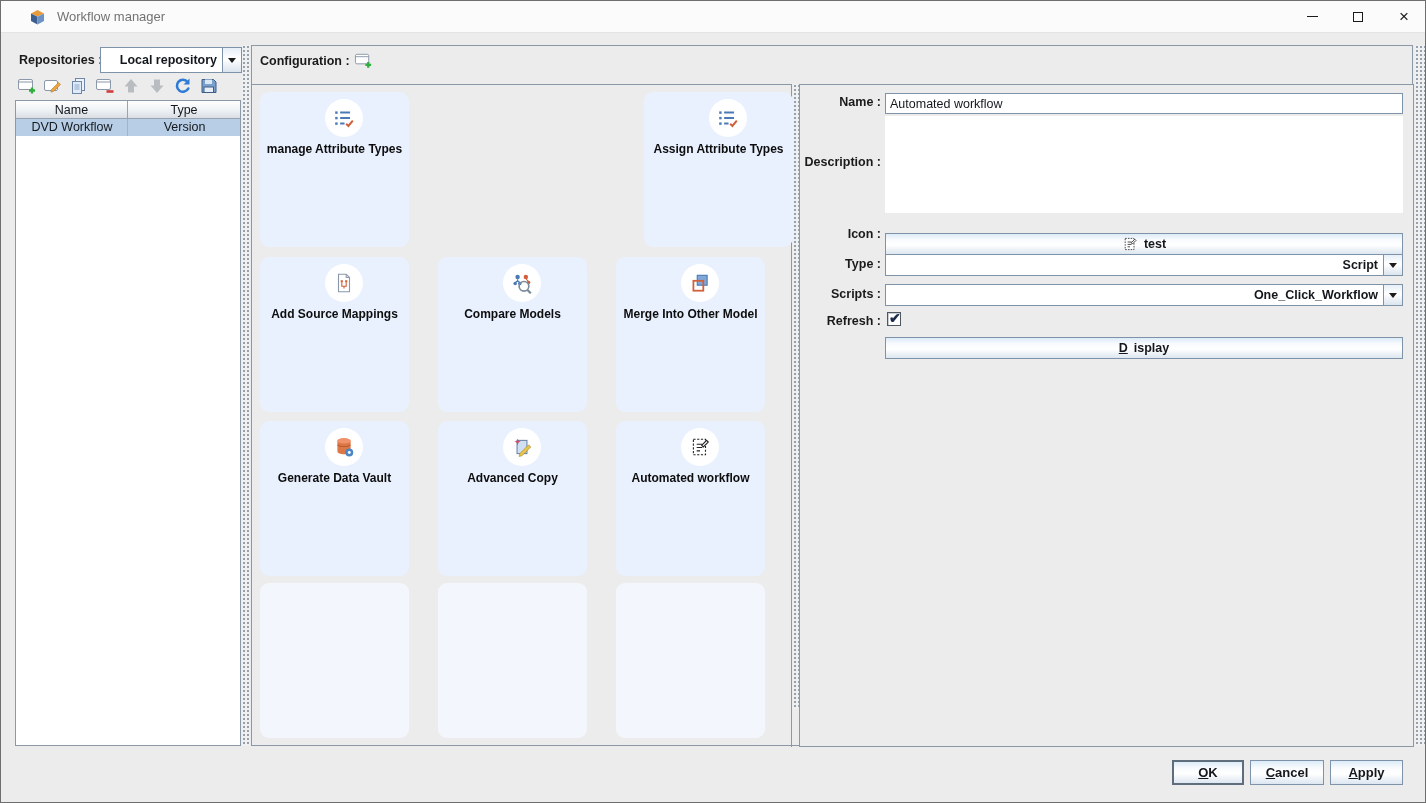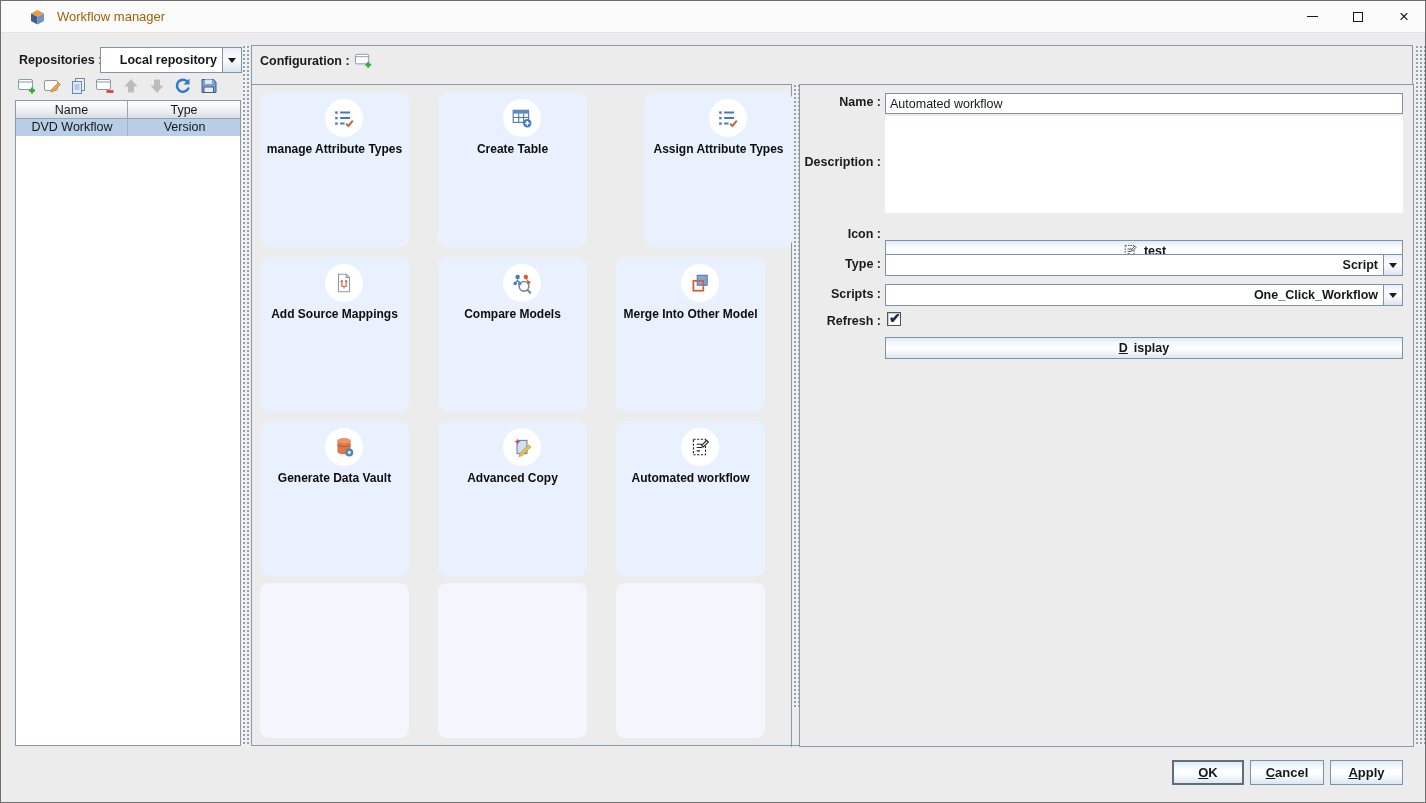--- a/index.html
+++ b/index.html
@@ -2,21 +2,21 @@
 <html><head>
 <meta charset="utf-8">
 <style>
   html,body{margin:0;padding:0;background:#d8d8d8;}
   *{box-sizing:border-box;font-family:"Liberation Sans",sans-serif;}
   .win{position:relative;width:1426px;height:803px;background:#ececec;border:1px solid #6e6e6e;
        box-shadow:0 0 0 1px #b5b5b5;overflow:hidden;}
   
   .titlebar{position:absolute;left:0;top:0;width:100%;height:32px;background:#fbfbfb;border-bottom:1px solid #e4e4e4;}
   .app-icon{position:absolute;left:28px;top:8px;width:17px;height:17px;}
-  .title{position:absolute;left:56px;top:8px;font-size:13px;color:#a16207;}
+  .title{position:absolute;left:56px;top:8px;font-size:13px;color:#737373;}
   .winctrl{position:absolute;top:0;width:46px;height:31px;display:flex;align-items:center;justify-content:center;cursor:default;}
   .winctrl.min{left:1288px}.winctrl.max{left:1334px}.winctrl.close{left:1380px}
   .glyph-min{width:11px;height:0;border-top:1.4px solid #1a1a1a;display:block;}
   .glyph-max{width:10px;height:10px;border:1.4px solid #1a1a1a;display:block;}
   .glyph-close{font-size:17px;color:#1a1a1a;line-height:17px;font-weight:400;}
   
   .lbl{font-size:12.5px;font-weight:bold;color:#1a1a1a;white-space:nowrap;}
   .dotted{background-color:#eef0f1;background-image:radial-gradient(#96a1ab 0.9px,transparent 1.1px);background-size:4px 4px;}
   .metal{background:linear-gradient(180deg,#dcebf8 0%,#f7fafd 28%,#ffffff 55%,#dde6f0 100%);border:1px solid #7f93a8;}
   .combo{position:absolute;background:#fff;border:1px solid #7f93a8;display:flex;align-items:center;text-align:right;}
@@ -193,32 +193,20 @@
             <rect x="2" y="4" width="2.2" height="2.2" fill="#4a7ab5"></rect>
               <rect x="2" y="9" width="2.2" height="2.2" fill="#4a7ab5"></rect>
               <rect x="2" y="14" width="2.2" height="2.2" fill="#4a7ab5"></rect>
             <path d="M6.5 5h9M6.5 10h9M6.5 15h4" stroke="#4a7ab5" stroke-width="1.8"></path>
             <path d="M12 15.2l2 2 4-4.8" stroke="#d1603a" stroke-width="1.8" fill="none"></path>
           </svg>
         </span>
         <span class="card-label">manage Attribute Types</span>
       </div>
 
-      <div class="card" style="left:186px;top:7px;">
-        <span class="card-icon">
-          <svg viewBox="0 0 20 20" width="22" height="22">
-            <rect x="2" y="3" width="14" height="11" fill="#fff" stroke="#4a7ab5"></rect>
-            <rect x="2" y="3" width="14" height="3" fill="#5b8ac4"></rect>
-            <path d="M2 9.5h14M7 6v8M11.5 6v8" stroke="#4a7ab5"></path>
-            <circle cx="14.8" cy="14.8" r="3.8" fill="#3f7ec8"></circle>
-            <path d="M14.8 12.8v4M12.8 14.8h4" stroke="#fff" stroke-width="1.4"></path>
-          </svg>
-        </span>
-        <span class="card-label">Create Table</span>
-      </div>
 
       <div class="card" style="left:364px;top:7px;margin-left:28px;">
         <span class="card-icon">
           <svg viewBox="0 0 20 20" width="22" height="22">
             <rect x="2" y="4" width="2.2" height="2.2" fill="#4a7ab5"></rect>
               <rect x="2" y="9" width="2.2" height="2.2" fill="#4a7ab5"></rect>
               <rect x="2" y="14" width="2.2" height="2.2" fill="#4a7ab5"></rect>
             <path d="M6.5 5h9M6.5 10h9M6.5 15h4" stroke="#4a7ab5" stroke-width="1.8"></path>
             <path d="M12 15.2l2 2 4-4.8" stroke="#d1603a" stroke-width="1.8" fill="none"></path>
           </svg>
@@ -309,21 +297,21 @@
     <div class="dotted" style="position:absolute;left:541px;top:38px;width:6px;height:625px;"></div>
 
     <div class="form-box">
       <span class="f-label" style="top:10px;">Name :</span>
       <input class="f-field name-input" style="top: 8px;" value="Automated workflow">
 
       <span class="f-label" style="top:70px;">Description :</span>
       <textarea class="f-field desc-area" style="top: 31px;" value=""></textarea>
 
       <span class="f-label" style="top:142px;">Icon :</span>
-      <div class="f-field wide-btn metal" style="top:155px;">
+      <div class="f-field wide-btn metal" style="top:148px;">
         <span>
           <svg viewBox="0 0 20 20" width="16" height="16">
             <rect x="4" y="3" width="11" height="14" fill="#fff" stroke="#222" stroke-dasharray="2 1.4"></rect>
             <path d="M7 7.5h5M7 10.5h5M7 13.5h3" stroke="#222"></path>
             <path d="M11.5 8.5l4.5-4.5L17.5 5.5l-4.5 4.5z" fill="#fff" stroke="#222"></path>
           </svg>
         </span>
         <span>test</span>
       </div>
 

